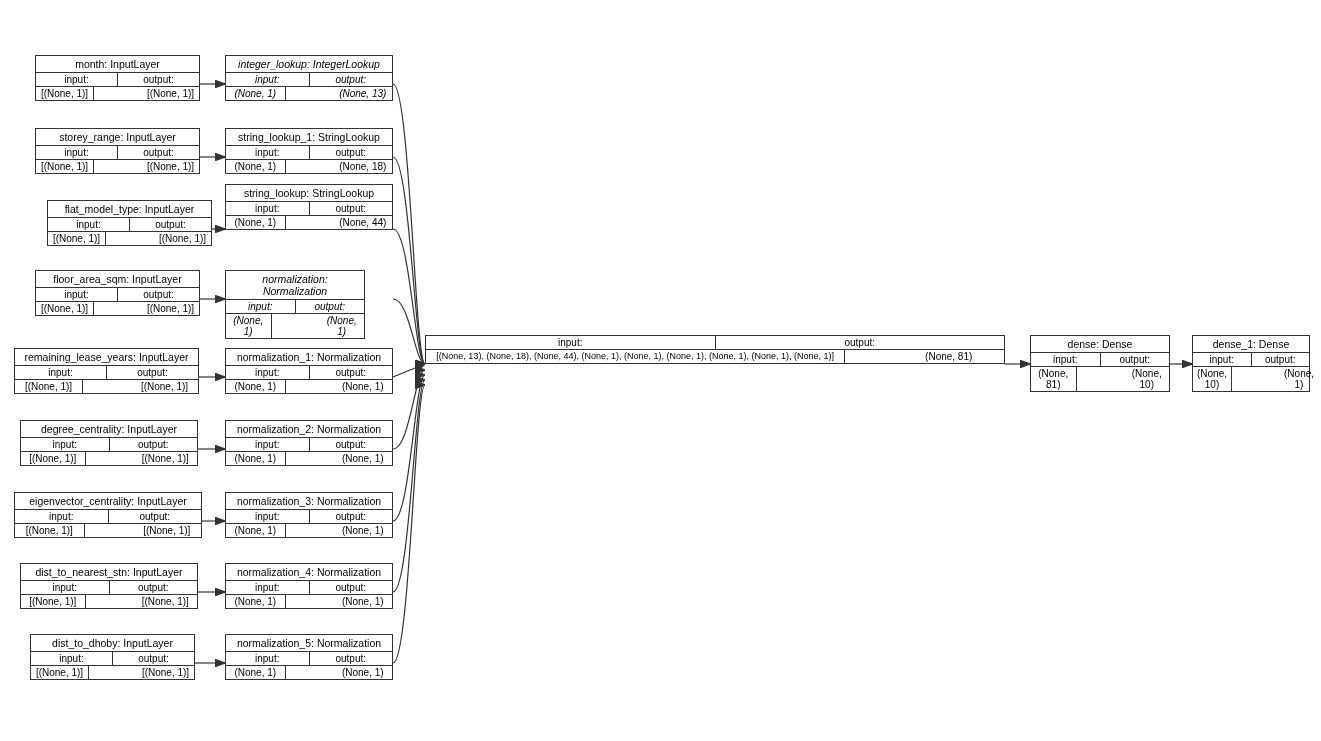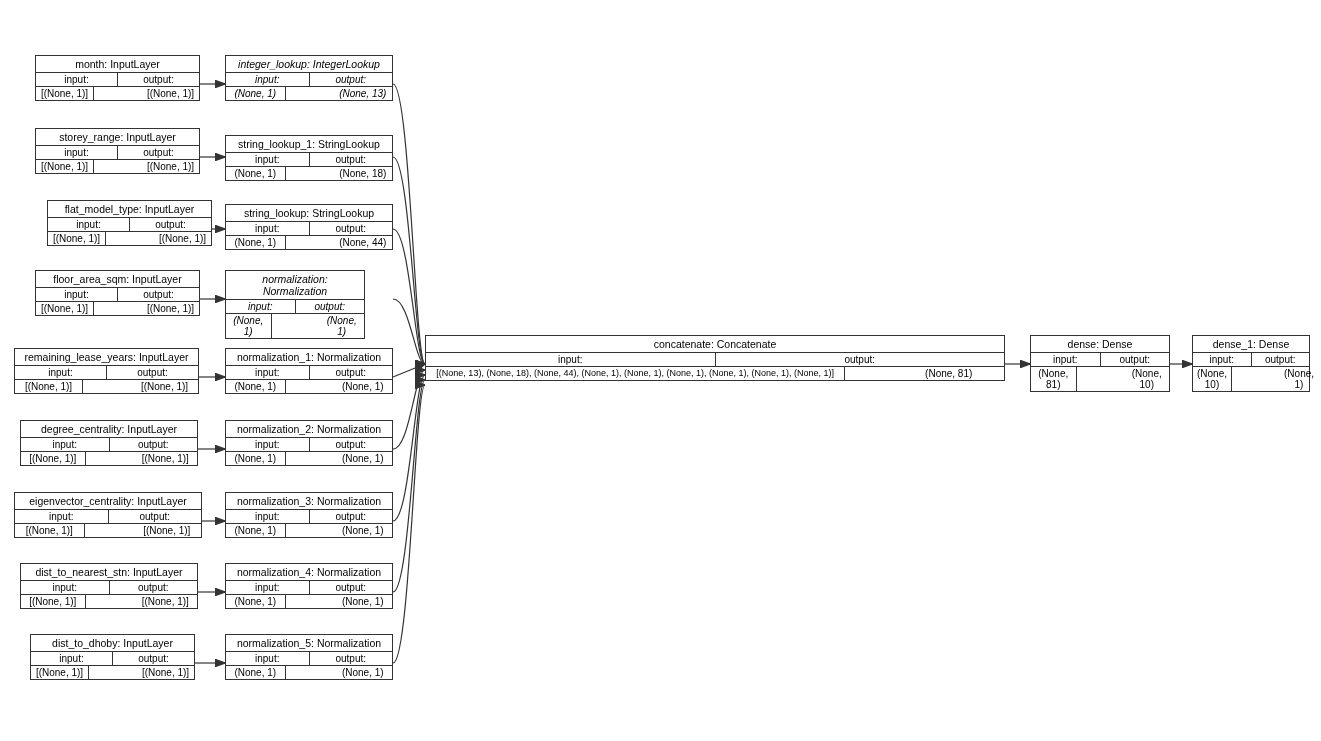--- a/index.html
+++ b/index.html
@@ -227,32 +227,32 @@
       <div class="node-title node-row">integer_lookup: IntegerLookup</div>
       <div class="node-body node-row">
         <div class="node-cell node-cell-label">input:</div>
         <div class="node-cell node-cell-label">output:</div>
       </div>
       <div class="node-body node-row">
         <div class="node-cell node-cell-value">(None, 1)</div>
         <div class="node-cell node-cell-value">(None, 13)</div>
       </div>
     </div>
-    <div class="node" style="left: 225px; top: 135px; width: 168px;">
+    <div class="node" style="left: 225px; top: 128px; width: 168px;">
       <div class="node-title node-row">string_lookup_1: StringLookup</div>
       <div class="node-body node-row">
         <div class="node-cell node-cell-label">input:</div>
         <div class="node-cell node-cell-label">output:</div>
       </div>
       <div class="node-body node-row">
         <div class="node-cell node-cell-value">(None, 1)</div>
         <div class="node-cell node-cell-value">(None, 18)</div>
       </div>
     </div>
-    <div class="node" style="left: 225px; top: 204px; width: 168px;">
+    <div class="node" style="left: 225px; top: 184px; width: 168px;">
       <div class="node-title node-row">string_lookup: StringLookup</div>
       <div class="node-body node-row">
         <div class="node-cell node-cell-label">input:</div>
         <div class="node-cell node-cell-label">output:</div>
       </div>
       <div class="node-body node-row">
         <div class="node-cell node-cell-value">(None, 1)</div>
         <div class="node-cell node-cell-value">(None, 44)</div>
       </div>
     </div>
@@ -316,21 +316,20 @@
       <div class="node-body node-row">
         <div class="node-cell node-cell-label">input:</div>
         <div class="node-cell node-cell-label">output:</div>
       </div>
       <div class="node-body node-row">
         <div class="node-cell node-cell-value">(None, 1)</div>
         <div class="node-cell node-cell-value">(None, 1)</div>
       </div>
     </div>
     <div class="node" style="left: 425px; top: 335px; width: 580px;">
-      <div class="node-title node-row">concatenate: Concatenate</div>
       <div class="node-body node-row">
         <div class="node-cell node-cell-label">input:</div>
         <div class="node-cell node-cell-label">output:</div>
       </div>
       <div class="node-body node-row">
         <div class="node-cell node-cell-value" style="flex: 4 1 0%; font-size: 9px;">[(None, 13), (None, 18), (None, 44), (None, 1), (None, 1), (None, 1), (None, 1), (None, 1), (None, 1)]</div>
         <div class="node-cell node-cell-value" style="flex: 1 1 0%;">(None, 81)</div>
       </div>
     </div>
     <div class="node" style="left: 1030px; top: 335px; width: 140px;">

